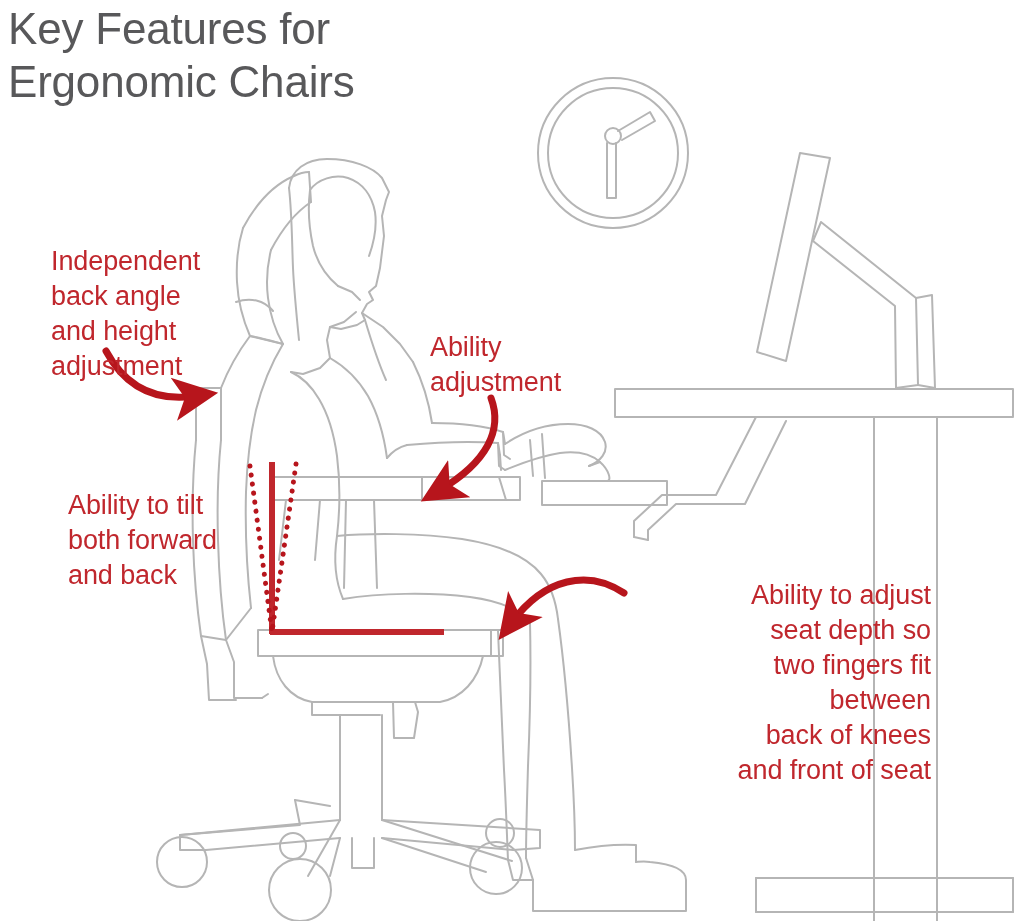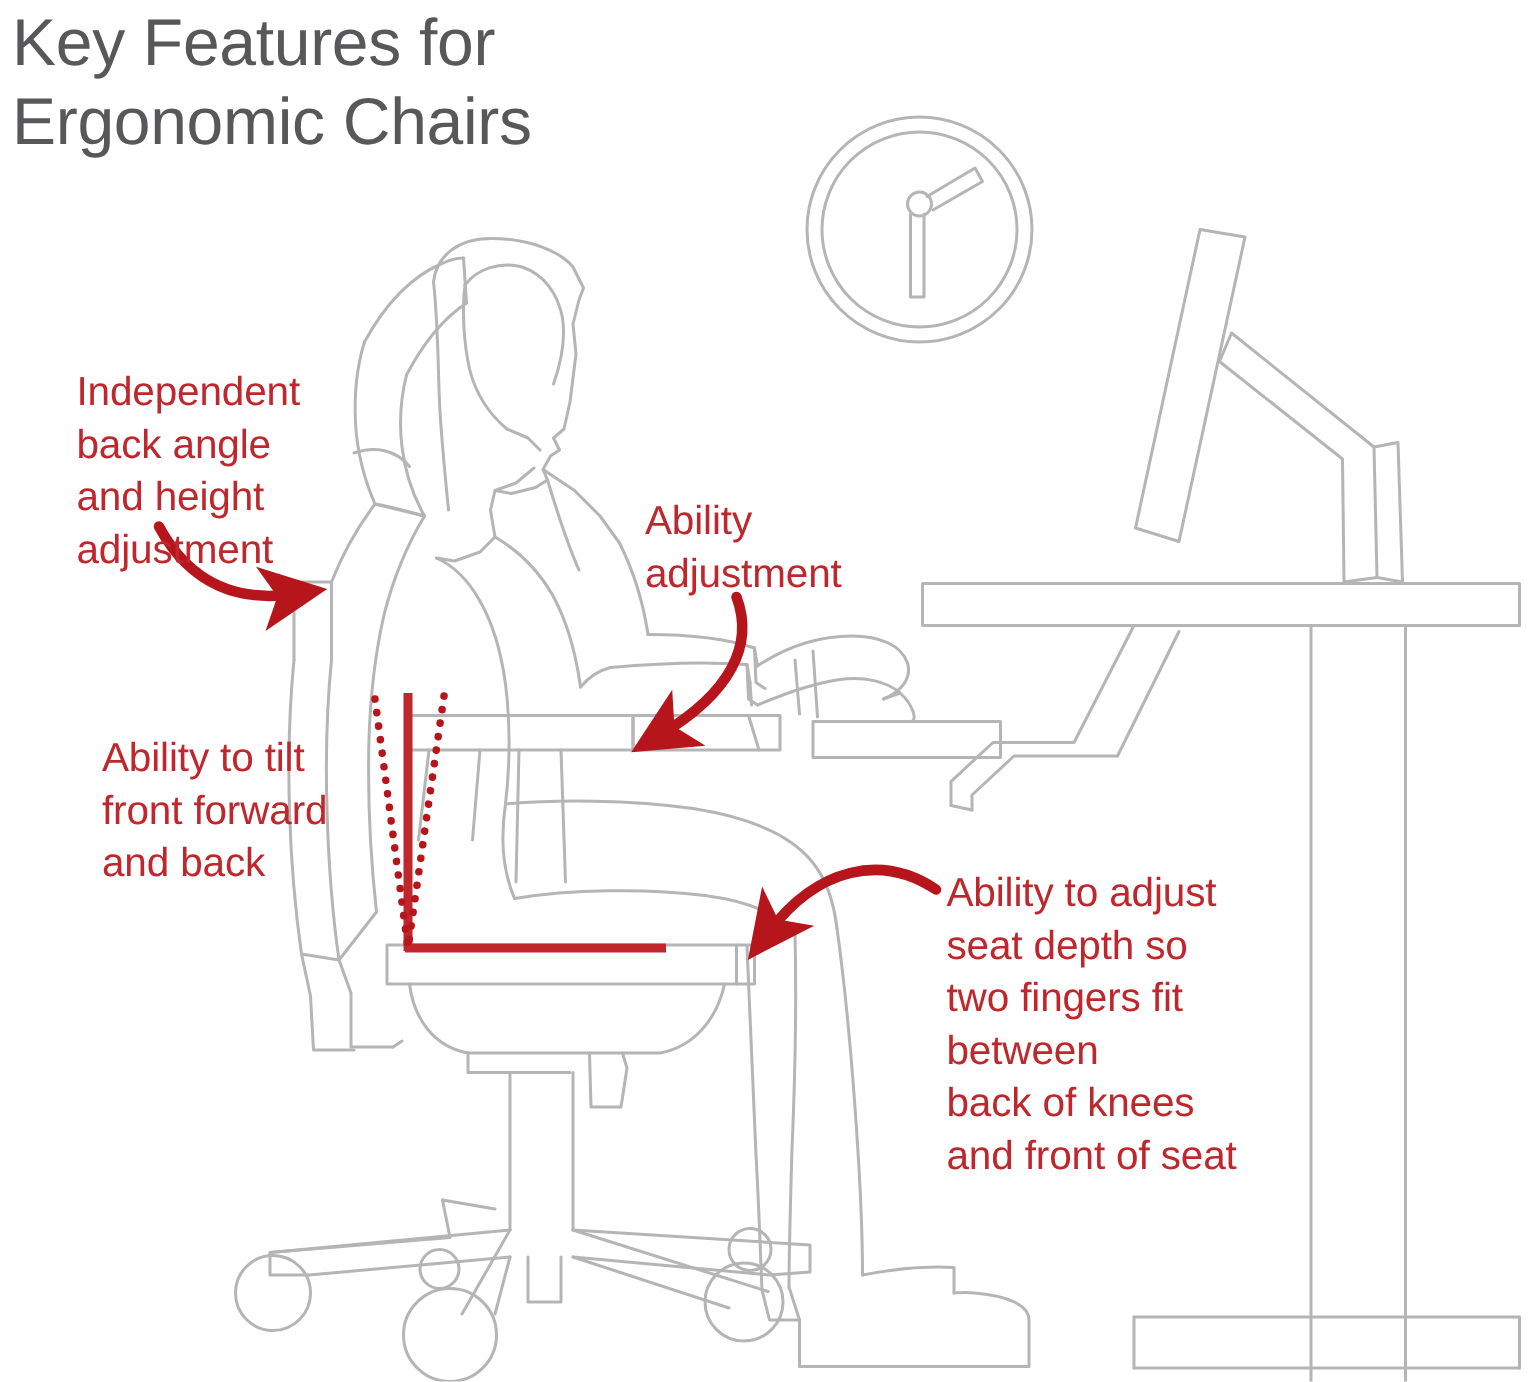--- a/index.html
+++ b/index.html
@@ -47,21 +47,21 @@
     font-family: "Liberation Sans", sans-serif;
     font-size: 27px;
     line-height: 35px;
     font-weight: 400;
     letter-spacing: -0.1px;
     white-space: pre-line;
   }
   #anno-back   { left: 51px;  top: 204px; width: 240px; margin-top: 40px; }
   #anno-tilt   { left: 68px;  top: 488px; width: 215px; }
   #anno-arm    { left: 430px; top: 330px; width: 210px; }
-  #anno-depth  { left: 631px; top: 578px; width: 300px; }
+  #anno-depth  { left: 631px; top: 578px; width: 300px; text-align: right; }
 </style>
 </head>
 <body>
 
 <div id="stage">
 
   <svg id="artwork" viewBox="0 0 1024 921" xmlns="http://www.w3.org/2000/svg">
 
     <defs>
       <g id="caster-wheel">
@@ -311,21 +311,21 @@
 
   <div class="title-block">Key Features for
 Ergonomic Chairs</div>
 
   <div class="anno" id="anno-back">Independent
 back angle
 and height
 adjustment</div>
 
   <div class="anno" id="anno-tilt">Ability to tilt
-front forward
+both forward
 and back</div>
 
   <div class="anno" id="anno-arm">Ability
 adjustment</div>
 
   <div class="anno" id="anno-depth">Ability to adjust
 seat depth so
 two fingers fit
 between
 back of knees

